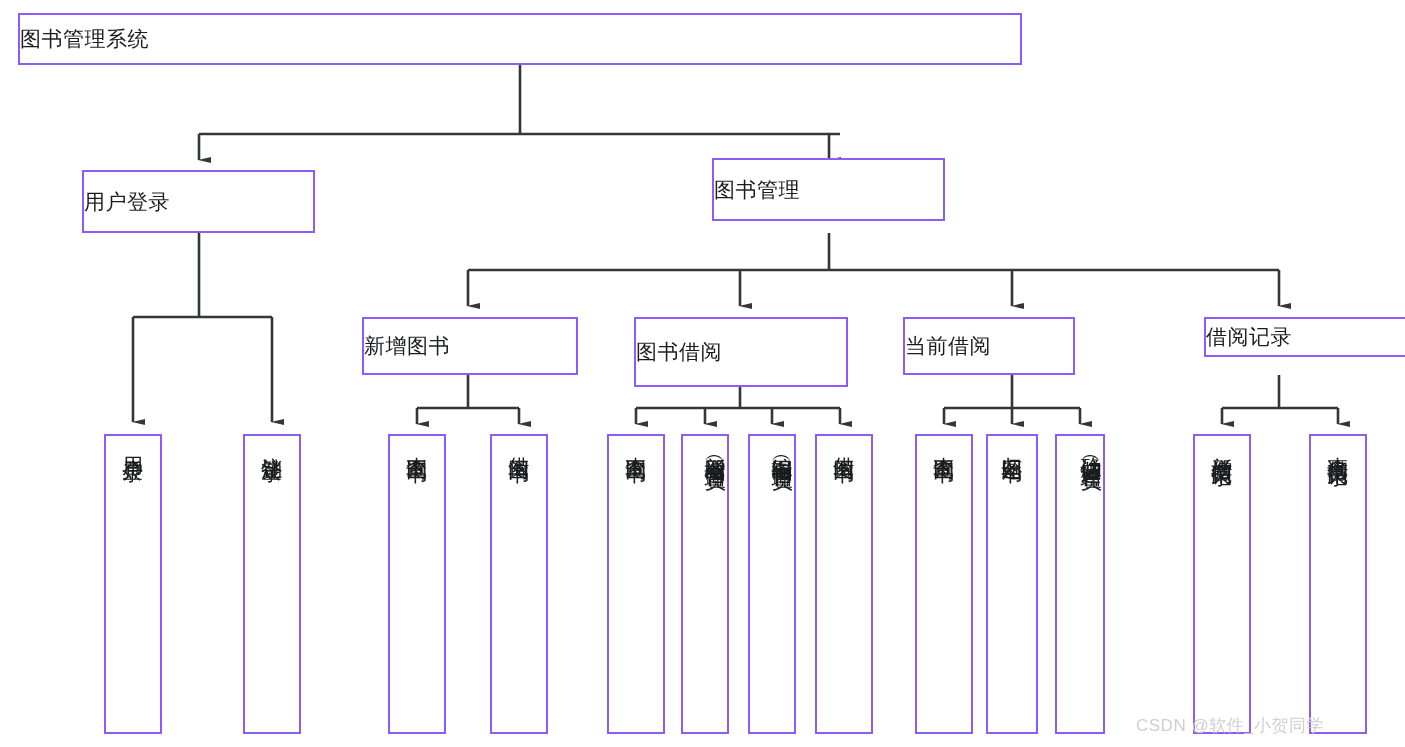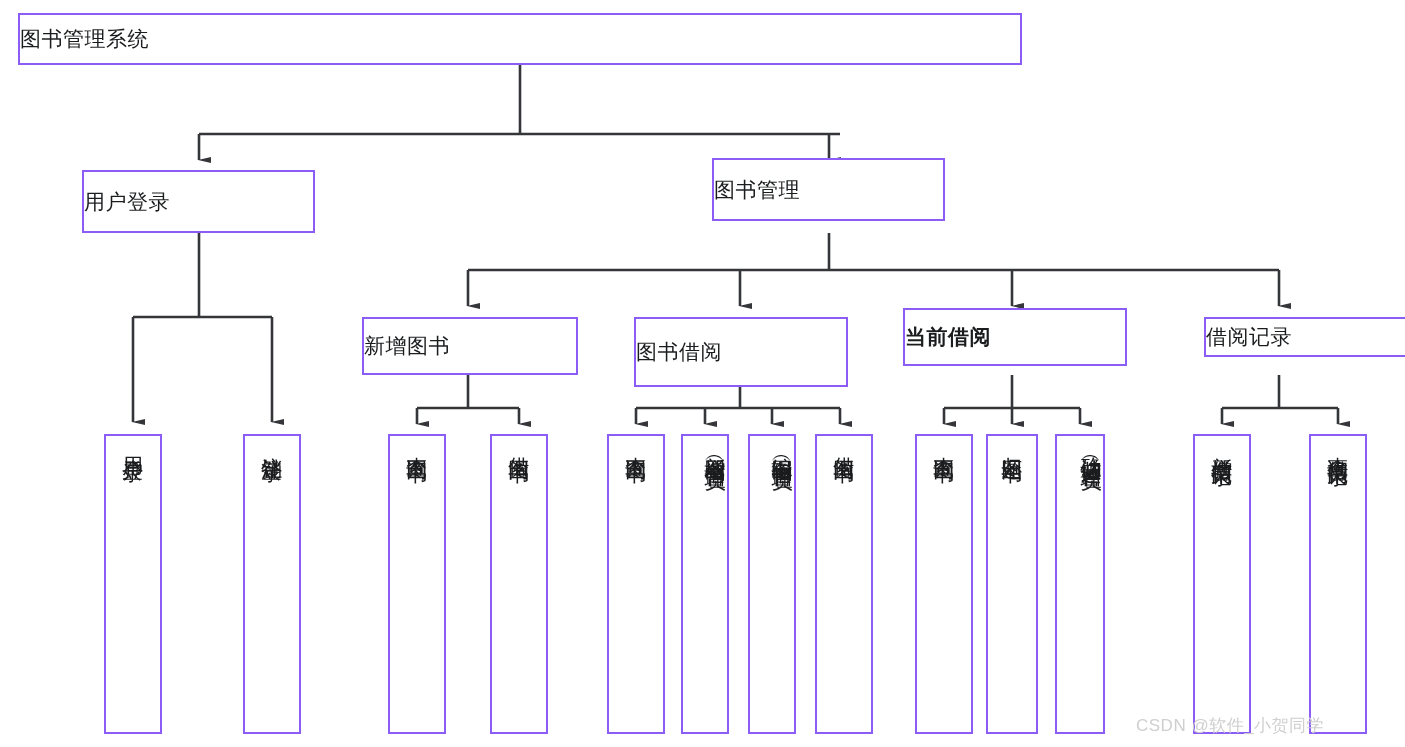--- a/index.html
+++ b/index.html
@@ -121,21 +121,21 @@
   <div class="node h" style="left:712px;top:158px;width:233px;height:63px;">
     <span class="txt">图书管理</span>
   </div>
 
   <div class="node h" style="left:362px;top:317px;width:216px;height:58px;">
     <span class="txt">新增图书</span>
   </div>
   <div class="node h" style="left:634px;top:317px;width:214px;height:70px;">
     <span class="txt">图书借阅</span>
   </div>
-  <div class="node h" style="left:903px;top:308px;width:224px;height:58px;font-weight:bold;">
+  <div class="node h" style="left:903px;top:317px;width:172px;height:58px;">
     <span class="txt">当前借阅</span>
   </div>
   <div class="node h" style="left:1204px;top:317px;width:216px;height:40px;">
     <span class="txt">借阅记录</span>
   </div>
 
   <div class="node v" style="left:104px;top:434px;width:58px;height:300px;">
     <span class="txt">用户登录</span>
   </div>
   <div class="node v" style="left:243px;top:434px;width:58px;height:300px;">

